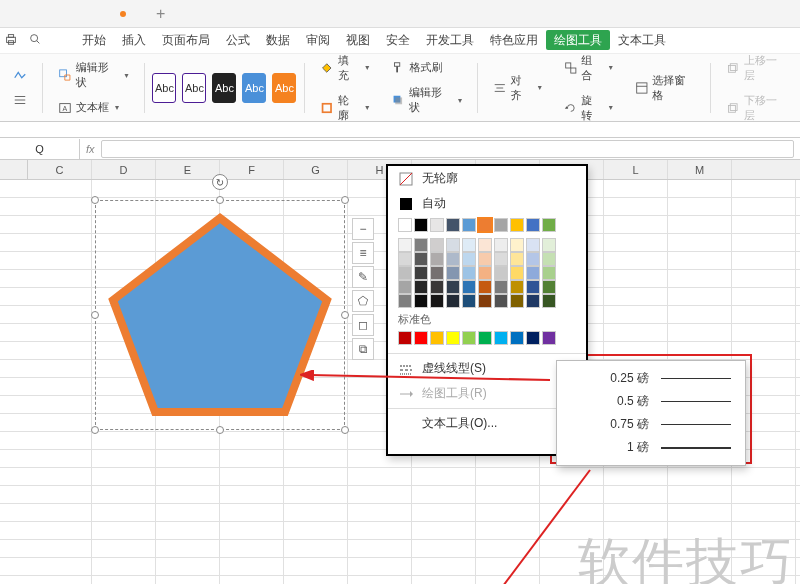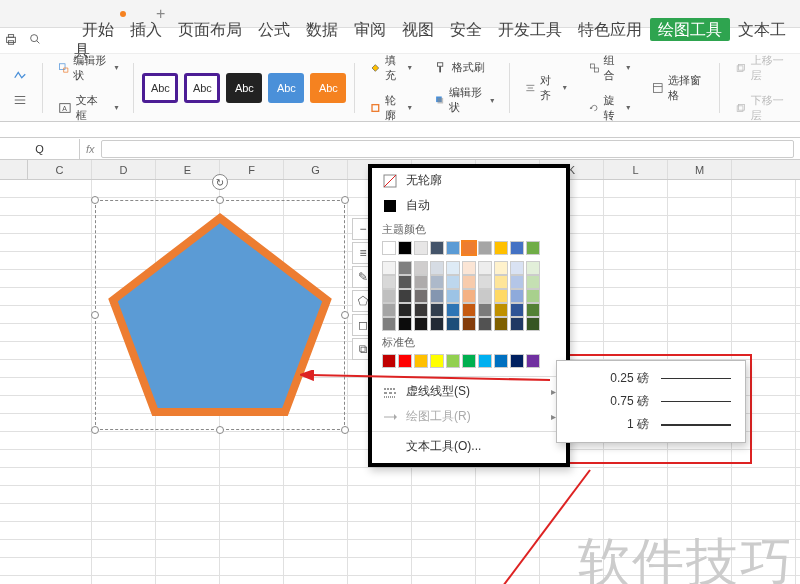--- a/index.html
+++ b/index.html
@@ -7,31 +7,31 @@
 
     
     .tabbar { height: 28px; background: #f4f4f4; border-bottom: 1px solid #ddd; display: flex; align-items: center; padding-left: 120px; }
     .tab-dot { width: 6px; height: 6px; border-radius: 50%; background: #f58220; margin-right: 30px; }
     .tab-plus { font-size: 16px; color: #888; }
 
     
     .menubar { height: 26px; background: #fff; display: flex; align-items: center; padding-left: 4px; gap: 2px; border-bottom: 1px solid #eee; }
     .menubar .qicons { display: flex; gap: 10px; margin-right: 30px; }
     .qicon svg { width: 14px; height: 14px; fill: #555; }
-    .menu-item { padding: 3px 8px; font-size: 16px; color: #444; cursor: pointer; }
+    .menu-item { padding: 3px 8px; font-size: 12px; color: #444; cursor: pointer; }
     .menu-item.active { background: #2ea44f; color: #fff; border-radius: 2px; }
 
     
     .ribbon { height: 68px; background: #fbfbfb; border-bottom: 1px solid #ccc; display: flex; align-items: center; padding: 4px 6px; gap: 8px; }
     .rgroup { display: flex; flex-direction: column; gap: 4px; }
     .vsep { width: 1px; height: 50px; background: #ddd; }
     .btn-small { display: flex; align-items: center; gap: 4px; padding: 2px 6px; border: 1px solid transparent; font-size: 11px; color: #444; cursor: pointer; }
     .btn-small svg { width: 14px; height: 14px; }
     .shape-gallery { display: flex; gap: 6px; }
-    .shape-sample { width: 36px; height: 30px; border: 3px solid #4c1d95; border-radius: 3px; display: flex; align-items: center; justify-content: center; font-size: 11px; }
+    .shape-sample { width: 24px; height: 30px; border: 1px solid #4c1d95; border-radius: 3px; display: flex; align-items: center; justify-content: center; font-size: 11px; }
     .ss-white { background: #fff; color: #333; }
     .ss-black { background: #222; color: #fff; border-color: #222; }
     .ss-blue { background: #4a90d9; color: #fff; border-color: #4a90d9; }
     .ss-orange { background: #f58220; color: #fff; border-color: #f58220; }
     .dropdown-arrow { font-size: 8px; color: #666; margin-left: 2px; }
     .disabled { color: #bbb; }
 
     
     .namebox-row { height: 16px; border-bottom: 1px solid #ccc; }
     .fbar { height: 22px; border-bottom: 1px solid #ccc; display: flex; align-items: center; }
@@ -60,21 +60,21 @@
     .h-w { left: -4px; top: 50%; margin-top: -4px; } .h-e { right: -4px; top: 50%; margin-top: -4px; }
     .h-sw { left: -4px; bottom: -4px; } .h-s { left: 50%; bottom: -4px; margin-left: -4px; } .h-se { right: -4px; bottom: -4px; }
     .rot { position: absolute; left: 50%; top: -26px; margin-left: -8px; width: 16px; height: 16px; border: 1px solid #888; border-radius: 50%; background: #fff; display: flex; align-items: center; justify-content: center; font-size: 10px; color: #555; }
     .pentagon-svg { position: absolute; left: 10px; top: 10px; }
 
     
     .minitb { position: absolute; left: 352px; top: 58px; display: flex; flex-direction: column; gap: 2px; }
     .minitb .mbtn { width: 22px; height: 22px; border: 1px solid #ccc; background: #fff; display: flex; align-items: center; justify-content: center; font-size: 12px; color: #555; cursor: pointer; }
 
     
-    .panel { position: absolute; left: 368px; top: 4px; width: 202px; background: #fff; border: 4px solid #000000; box-shadow: 2px 4px 8px rgba(0,0,0,0.2); padding-bottom: 4px; z-index: 10; }
+    .panel { position: absolute; left: 386px; top: 4px; width: 202px; background: #fff; border: 2px solid #000000; box-shadow: 2px 4px 8px rgba(0,0,0,0.2); padding-bottom: 18px; z-index: 10; }
     .panel-row { display: flex; align-items: center; gap: 8px; padding: 4px 10px; font-size: 12px; color: #333; cursor: pointer; }
     .panel-sep { height: 1px; background: #ddd; margin: 2px 0; }
     .pr-icon { width: 16px; height: 16px; display: flex; align-items: center; justify-content: center; }
     .pr-icon svg { width: 14px; height: 14px; }
     .pr-sub { margin-left: auto; color: #888; font-size: 10px; }
     .panel-label { padding: 4px 10px 2px; font-size: 11px; color: #666; }
     .swatch-grid { display: flex; flex-wrap: wrap; gap: 2px; padding: 2px 10px 6px; }
     .sw { width: 14px; height: 14px; border: 1px solid #ccc; }
     .sw.sel { outline: 2px solid #f58220; outline-offset: -1px; }
     .highlighted { border: 2px solid #d22; border-radius: 2px; margin: 1px 4px; }
@@ -310,21 +310,20 @@
       <span>无轮廓</span>
     </div>
     <div class="panel-row">
       <span class="pr-icon">
           <svg viewBox="0 0 14 14">
             <rect x="1" y="1" width="12" height="12" fill="#000"></rect>
           </svg>
         </span>
       <span>自动</span>
     </div>
-    <div class="panel-label">主题颜色</div>
     <div class="swatch-grid" id="theme-row1">
         <div class="sw" style="background: rgb(255, 255, 255);"></div>
         <div class="sw" style="background: rgb(0, 0, 0);"></div>
         <div class="sw" style="background: rgb(231, 230, 230);"></div>
         <div class="sw" style="background: rgb(68, 84, 106);"></div>
         <div class="sw" style="background: rgb(91, 155, 213);"></div>
         <div class="sw sel" style="background: rgb(237, 125, 49);"></div>
         <div class="sw" style="background: rgb(165, 165, 165);"></div>
         <div class="sw" style="background: rgb(255, 192, 0);"></div>
         <div class="sw" style="background: rgb(68, 114, 196);"></div>
@@ -435,20 +434,24 @@
   </div>
 
   <div class="sub-outline"></div>
 
   <div class="submenu" id="submenu">
       <div class="wrow">
         <span>0.25 磅</span>
         <div class="wline" style="border-top-width: 0.5px;"></div>
       </div>
       <div class="wrow">
+        <span>0.5 磅</span>
+        <div class="wline" style="border-top-width: 1px;"></div>
+      </div>
+      <div class="wrow">
         <span>0.75 磅</span>
         <div class="wline" style="border-top-width: 1.5px;"></div>
       </div>
       <div class="wrow">
         <span>1 磅</span>
         <div class="wline" style="border-top-width: 2px;"></div>
       </div>
     </div>
 
   <svg class="arrow-svg" width="320" height="230">

